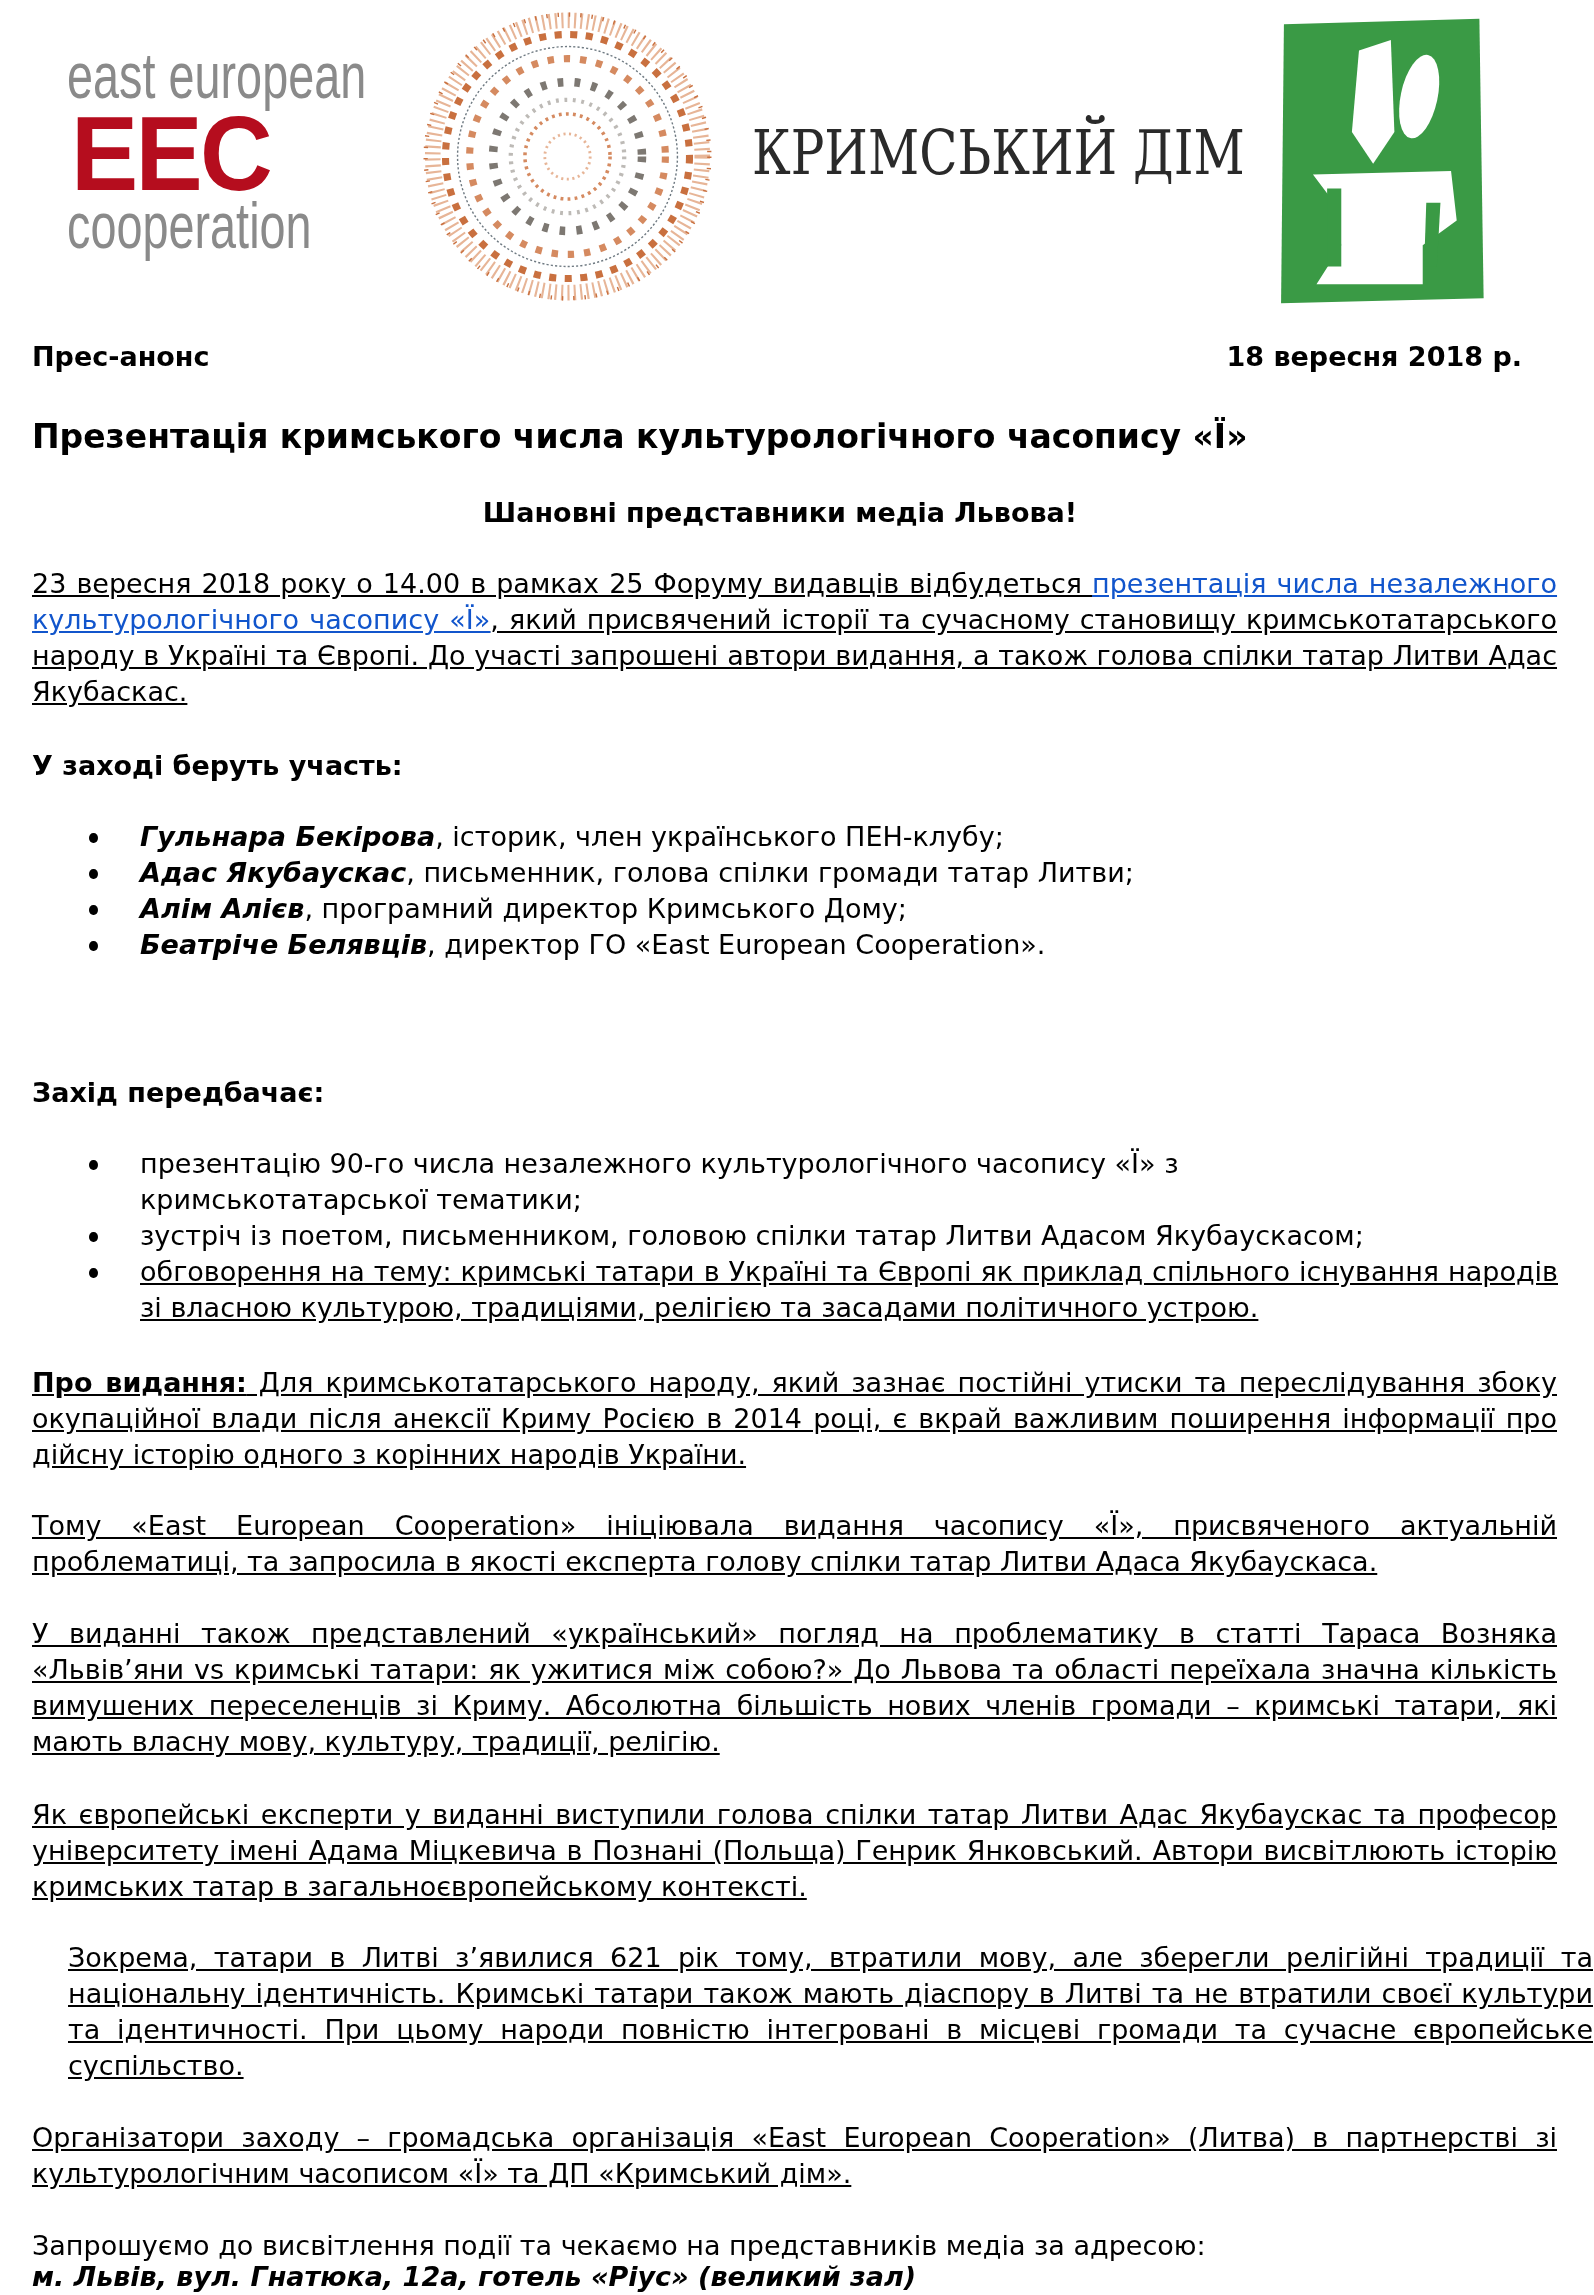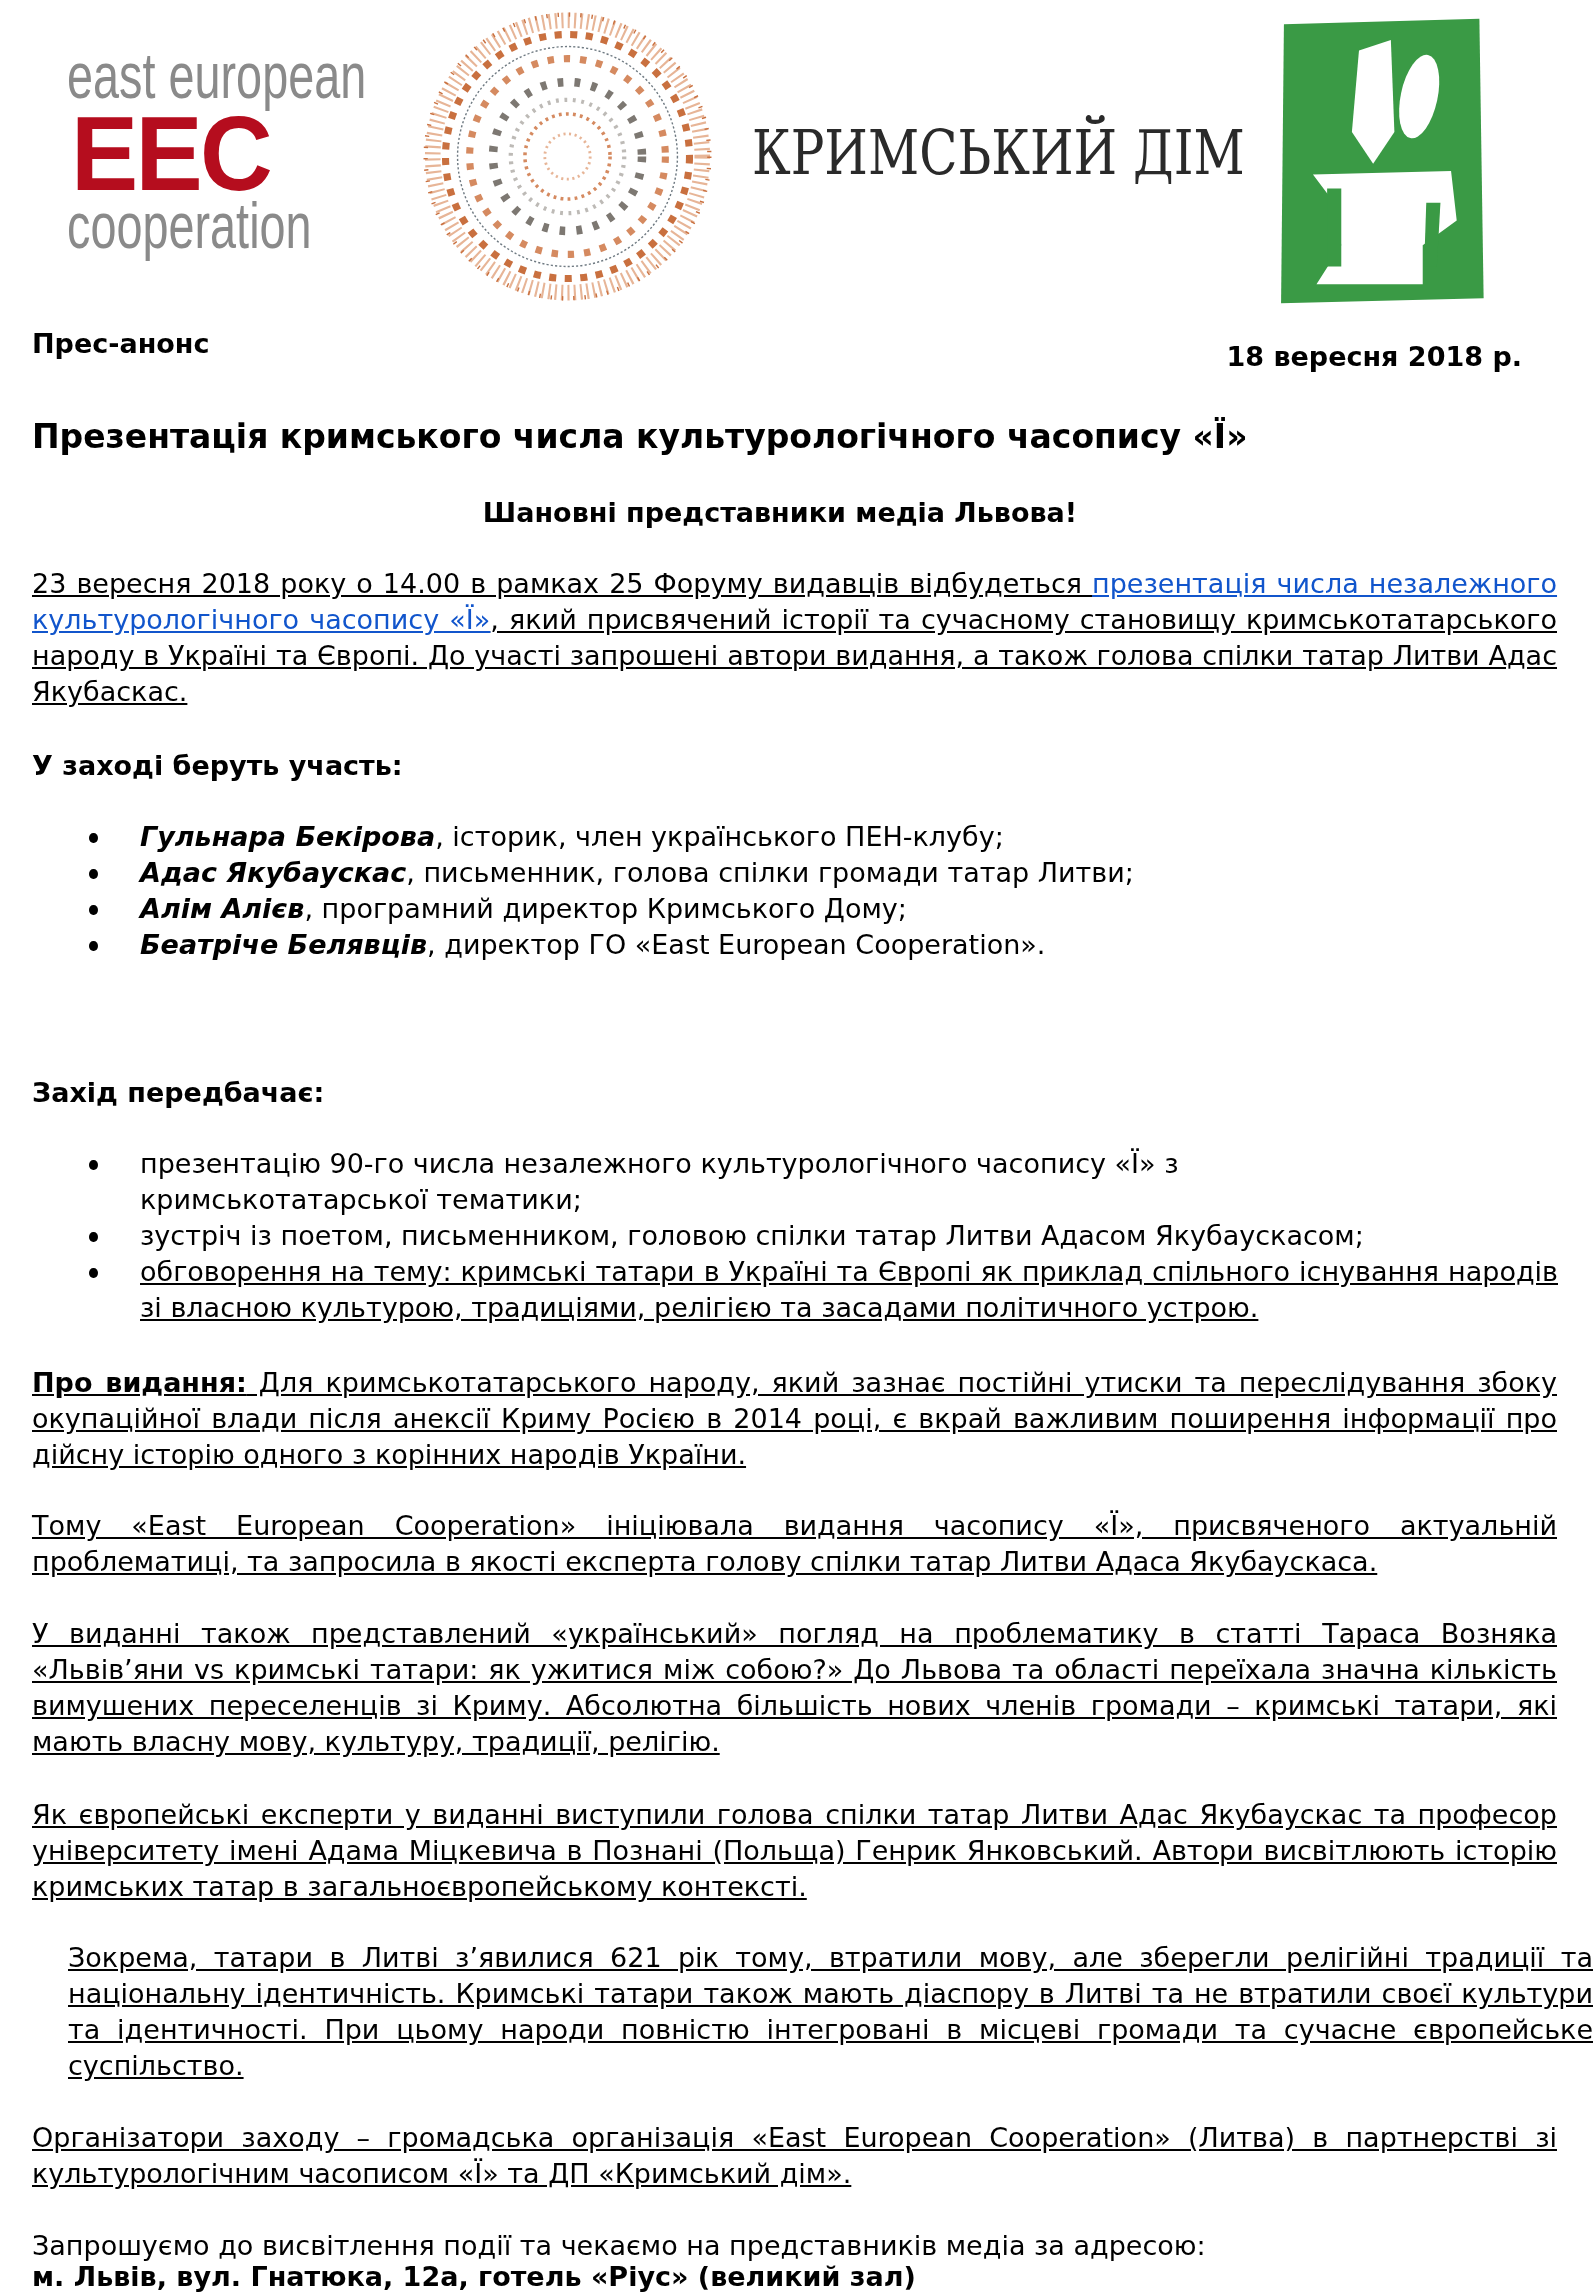--- a/index.html
+++ b/index.html
@@ -48,21 +48,21 @@
   <svg width="216" height="295" viewBox="0 0 305 415">
     <path d="M14 18 L290 10 L296 405 L10 412 Z" fill="#3a9a45"></path>
     <path d="M120 55 L165 40 L170 170 L140 215 L110 170 Z" fill="#fff"></path>
     <ellipse cx="205" cy="120" rx="26" ry="60" fill="#fff" transform="rotate(12 205 120)"></ellipse>
     <path d="M55 230 L250 225 L258 295 L210 330 L210 385 L60 385 L95 330 L85 270 Z" fill="#fff"></path>
     <path d="M75 250 L95 250 L95 360 L75 360 Z" fill="#3a9a45"></path>
     <path d="M215 270 L235 270 L230 360 L212 360 Z" fill="#3a9a45"></path>
   </svg>
 </div>
 
-<div class="abs txt b" style="left:32px;top:326px;text-align:center;">Прес-анонс</div>
+<div class="abs txt b" style="left:32px;top:339px;text-align:center;">Прес-анонс</div>
 <div class="abs txt b" style="right:73px;top:339px;">18 вересня 2018 р.</div>
 
 <div class="abs b" style="left:32px;top:415px;font-size:33px;line-height:43px;">Презентація кримського числа культурологічного часопису «Ї»</div>
 
 <div class="abs txt b" style="left:0;width:1560px;top:495px;text-align:center;">Шановні представники медіа Львова!</div>
 
 <div class="abs txt just" style="left:32px;width:1525px;top:566px;">
   <span>23 вересня 2018 року о 14.00 в рамках 25 Форуму видавців відбудеться </span><a class="link">презентація числа незалежного культурологічного часопису «Ї»</a><span>, який присвячений історії та сучасному становищу кримськотатарського народу в Україні та Європі. До участі запрошені автори видання, а також голова спілки татар Литви Адас Якубаскас.</span>
 </div>
 
@@ -85,14 +85,14 @@
   <b>Про видання:</b><span> Для кримськотатарського народу, який зазнає постійні утиски та переслідування збоку окупаційної влади після анексії Криму Росією в 2014 році, є вкрай важливим поширення інформації про дійсну історію одного з корінних народів України.</span>
 </div>
 
 <div class="abs txt just" style="left:32px;width:1525px;top:1508px;">Тому «East European Cooperation» ініціювала видання часопису «Ї», присвяченого актуальній проблематиці, та запросила в якості експерта голову спілки татар Литви Адаса Якубаускаса.</div>
 <div class="abs txt just" style="left:32px;width:1525px;top:1616px;">У виданні також представлений «український» погляд на проблематику в статті Тараса Возняка «Львів’яни vs кримські татари: як ужитися між собою?» До Львова та області переїхала значна кількість вимушених переселенців зі Криму. Абсолютна більшість нових членів громади – кримські татари, які мають власну мову, культуру, традиції, релігію.</div>
 <div class="abs txt just" style="left:32px;width:1525px;top:1797px;">Як європейські експерти у виданні виступили голова спілки татар Литви Адас Якубаускас та професор університету імені Адама Міцкевича в Познані (Польща) Генрик Янковський. Автори висвітлюють історію кримських татар в загальноєвропейському контексті.</div>
 <div class="abs txt just" style="left:32px;width:1525px;top:1940px;margin-left:36px;">Зокрема, татари в Литві з’явилися 621 рік тому, втратили мову, але зберегли релігійні традиції та національну ідентичність. Кримські татари також мають діаспору в Литві та не втратили своєї культури та ідентичності. При цьому народи повністю інтегровані в місцеві громади та сучасне європейське суспільство.</div>
 <div class="abs txt just" style="left:32px;width:1525px;top:2120px;">Організатори заходу – громадська організація «East European Cooperation» (Литва) в партнерстві зі культурологічним часописом «Ї» та ДП «Кримський дім».</div>
 
 <div class="abs txt" style="left:32px;top:2228px;">Запрошуємо до висвітлення події та чекаємо на представників медіа за адресою:</div>
-<div class="abs txt b" style="left:32px;top:2259px;">м. Львів, вул. Гнатюка, 12а, готель «Ріус» (великий зал)</div>
+<div class="abs txt b" style="left:32px;top:2259px;font-style:italic;">м. Львів, вул. Гнатюка, 12а, готель «Ріус» (великий зал)</div>
 
 
 </body></html>

